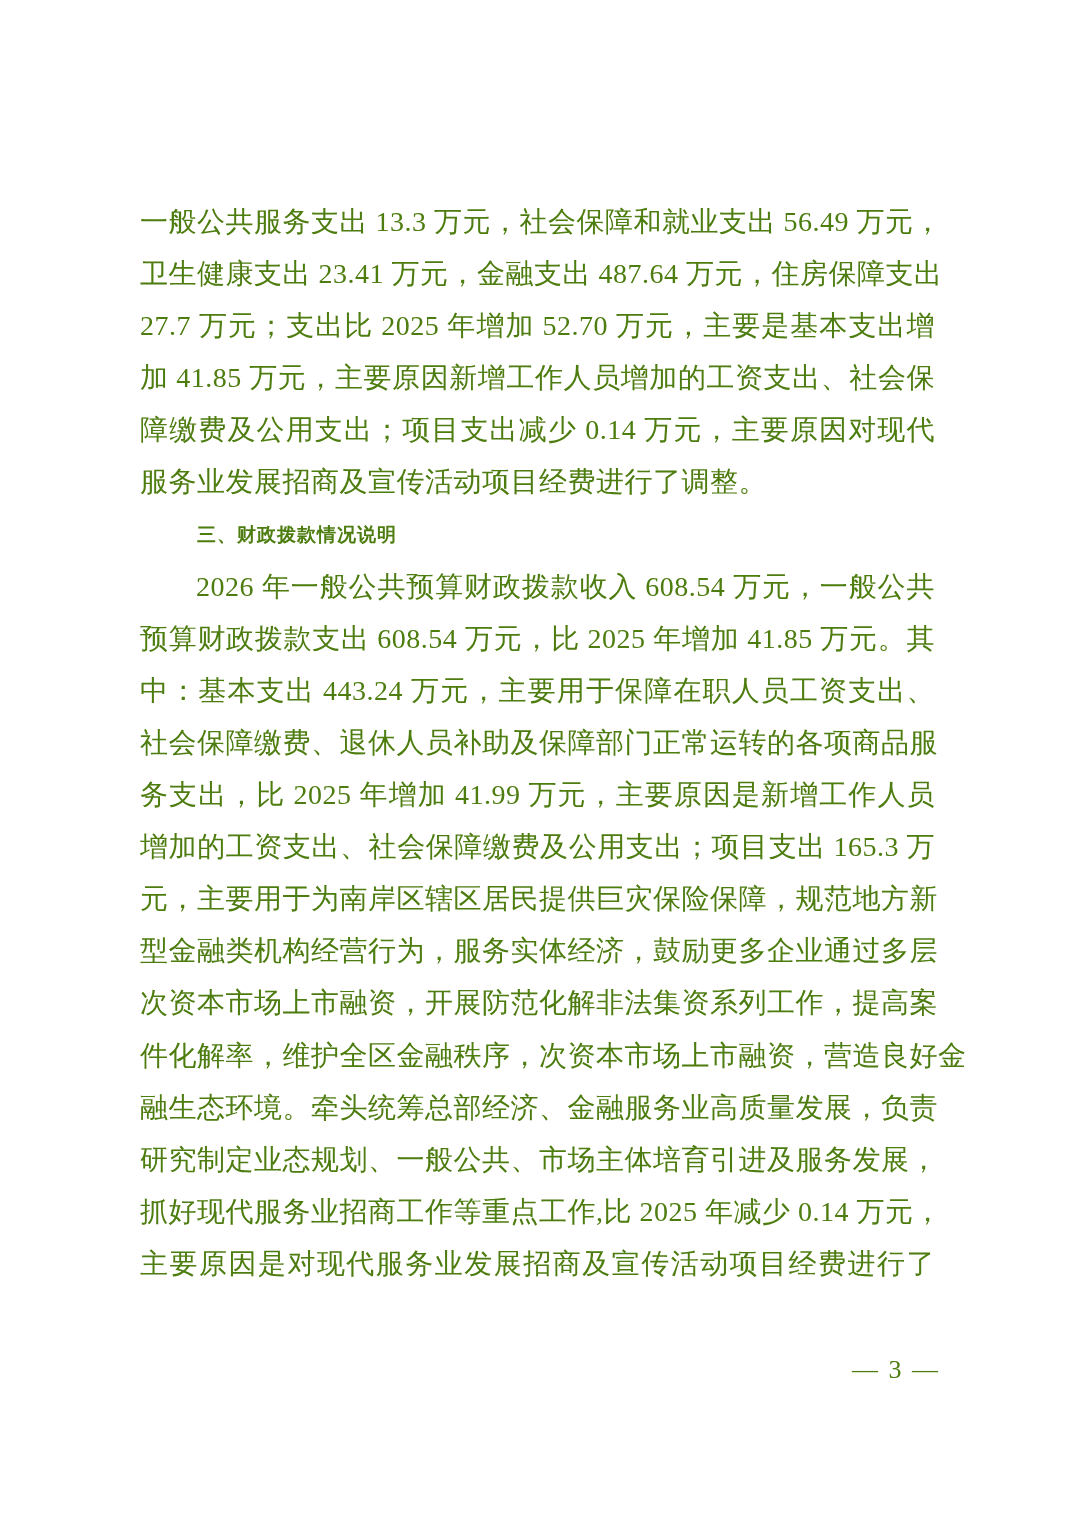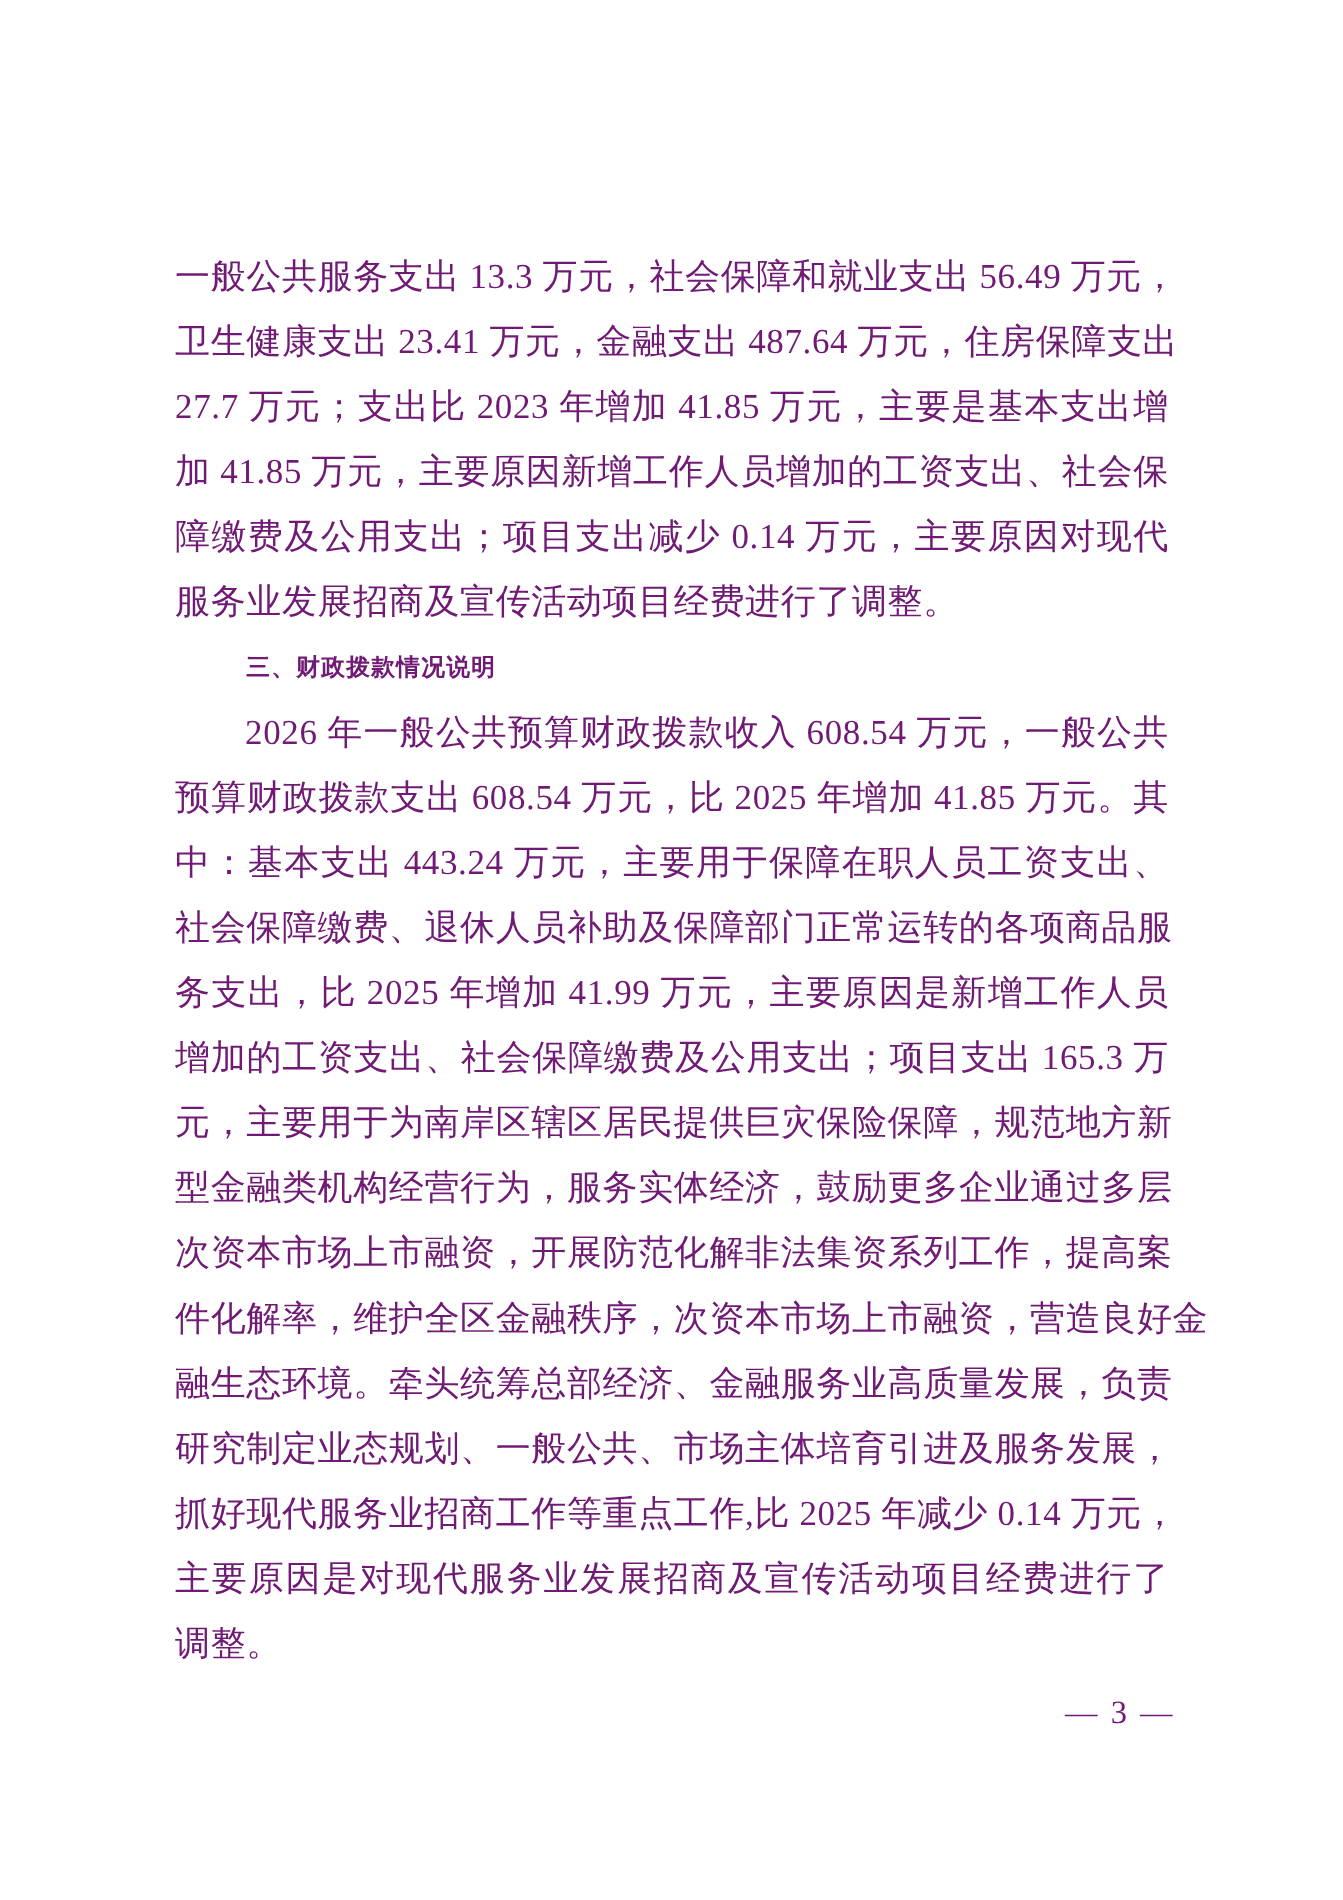--- a/index.html
+++ b/index.html
@@ -3,21 +3,21 @@
 <meta charset="utf-8">
 <style>
   * { margin: 0; padding: 0; box-sizing: border-box; }
   html, body { background: #e8e8e8; }
   .page {
     position: relative;
     width: 1074px;
     height: 1520px;
     margin: 0 auto;
     background: #ffffff;
-    color: #701a75;
+    color: #4d7c0f;
     font-family: "Liberation Serif", "DejaVu Serif", serif;
     overflow: hidden;
   }
   .content {
     position: absolute;
     left: 140px;
     top: 196px;
     width: 795px;
   }
   .doc-line {
@@ -56,38 +56,37 @@
   }
 </style>
 </head>
 <body>
 
 <div class="page">
   <div class="content">
     <div class="para">
         <div class="doc-line">一般公共服务支出 13.3 万元，社会保障和就业支出 56.49 万元，</div>
         <div class="doc-line">卫生健康支出 23.41 万元，金融支出 487.64 万元，住房保障支出</div>
-        <div class="doc-line">27.7 万元；支出比 2023 年增加 41.85 万元，主要是基本支出增</div>
+        <div class="doc-line">27.7 万元；支出比 2025 年增加 52.70 万元，主要是基本支出增</div>
         <div class="doc-line">加 41.85 万元，主要原因新增工作人员增加的工资支出、社会保</div>
         <div class="doc-line">障缴费及公用支出；项目支出减少 0.14 万元，主要原因对现代</div>
         <div class="doc-line last">服务业发展招商及宣传活动项目经费进行了调整。</div>
       </div>
     <h2 class="heading">三、财政拨款情况说明</h2>
     <div class="para indent-first">
         <div class="doc-line">2026 年一般公共预算财政拨款收入 608.54 万元，一般公共</div>
         <div class="doc-line">预算财政拨款支出 608.54 万元，比 2025 年增加 41.85 万元。其</div>
         <div class="doc-line">中：基本支出 443.24 万元，主要用于保障在职人员工资支出、</div>
         <div class="doc-line">社会保障缴费、退休人员补助及保障部门正常运转的各项商品服</div>
         <div class="doc-line">务支出，比 2025 年增加 41.99 万元，主要原因是新增工作人员</div>
         <div class="doc-line">增加的工资支出、社会保障缴费及公用支出；项目支出 165.3 万</div>
         <div class="doc-line">元，主要用于为南岸区辖区居民提供巨灾保险保障，规范地方新</div>
         <div class="doc-line">型金融类机构经营行为，服务实体经济，鼓励更多企业通过多层</div>
         <div class="doc-line">次资本市场上市融资，开展防范化解非法集资系列工作，提高案</div>
         <div class="doc-line">件化解率，维护全区金融秩序，次资本市场上市融资，营造良好金</div>
         <div class="doc-line">融生态环境。牵头统筹总部经济、金融服务业高质量发展，负责</div>
         <div class="doc-line">研究制定业态规划、一般公共、市场主体培育引进及服务发展，</div>
         <div class="doc-line">抓好现代服务业招商工作等重点工作,比 2025 年减少 0.14 万元，</div>
         <div class="doc-line">主要原因是对现代服务业发展招商及宣传活动项目经费进行了</div>
-        <div class="doc-line last">调整。</div>
       </div>
   </div>
   <div class="footer">— 3 —</div>
 </div>
 
 </body></html>

